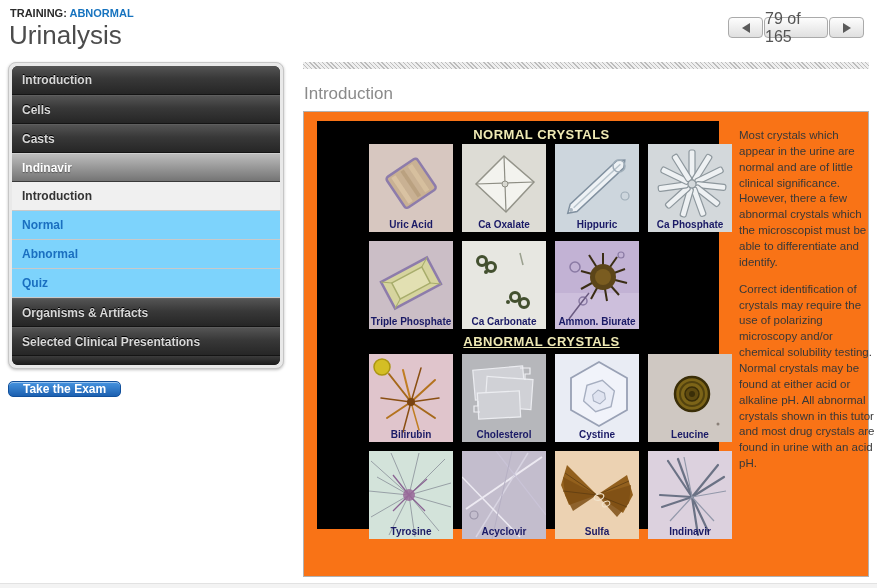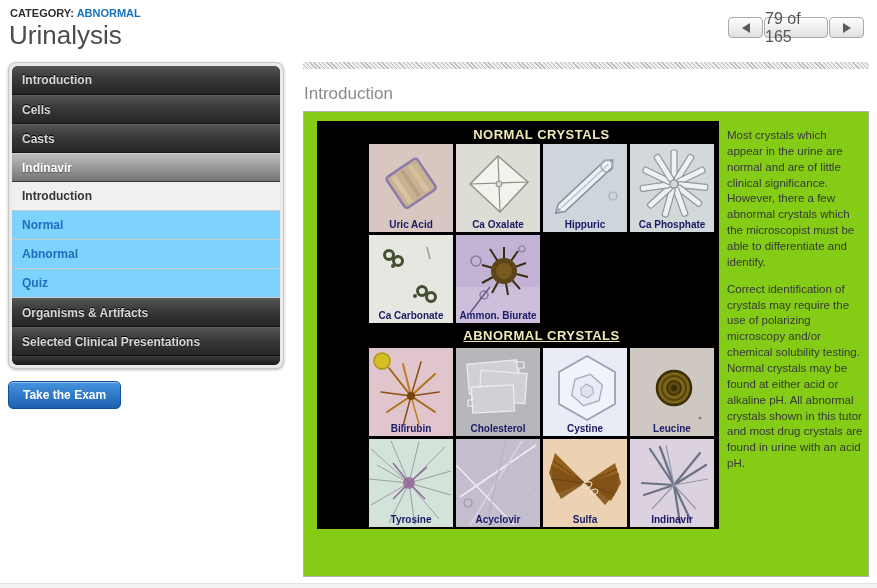--- a/index.html
+++ b/index.html
@@ -26,53 +26,53 @@
     border:1px solid #c6c6c6; border-radius:8px; padding:3px; box-shadow:0 1px 3px rgba(0,0,0,.25); }
   .menu { border-radius:6px; overflow:hidden; background:#222; }
   .mi { height:29px; line-height:28px; padding-left:10px; font-size:12px; font-weight:bold; cursor:pointer; }
   .mi.dark { color:#d8d8d8; background:linear-gradient(#545454,#383838 45%,#262626); border-top:1px solid #5e5e5e; border-bottom:1px solid #141414; text-shadow:0 -1px 0 #000; }
   .mi.dark.first { border-top:none; }
   .mi.selected { color:#ffffff; background:linear-gradient(#bcbcbc,#747474); border-top:1px solid #cfcfcf; border-bottom:1px solid #3a3a3a; text-shadow:0 1px 1px #555; }
   .mi.sub { background:#7dd3fc; color:#1a6fc0; border-bottom:1px solid #c9c9c9; }
   .mi.sub.active { color:#333; background:#f0f0f0; }
   .menu-footer { height:9px; background:linear-gradient(#3c3c3c,#1a1a1a); }
 
-  .exam-btn { position:absolute; left:8px; top:381px; height:28px; padding:0 14px;
+  .exam-btn { position:absolute; left:8px; top:381px; height:16px; padding:0 14px;
     font-family:"Liberation Sans",sans-serif; font-size:12px; font-weight:bold; color:#fff;
     background:linear-gradient(#4694e0,#1c60b0); border:1px solid #11509c; border-radius:5px;
     box-shadow:inset 0 1px 0 rgba(255,255,255,.45); cursor:pointer; }
 
   
   .main { position:absolute; left:303px; top:62px; width:566px; }
   .hatch { height:7px; width:100%;
     background:repeating-linear-gradient(45deg,#bdbdbd 0,#bdbdbd 1px,#efefef 1px,#efefef 3px); }
   .section-heading { margin:15px 0 0 1px; font-size:17px; font-weight:normal; color:#8a8a8a; }
-  .content-box { position:relative; margin-top:7px; height:466px; background:#84cc16; border:1px solid #b2b2b2; }
+  .content-box { position:relative; margin-top:7px; height:466px; background:#f97316; border:1px solid #b2b2b2; }
 
   .figure { position:absolute; left:13px; top:9px; width:402px; height:408px; background:#000; }
   .fig-title { margin-left:52px; width:345px; text-align:center; font-size:13px; font-weight:bold;
     color:#efe9b4; letter-spacing:.5px; }
   .fig-title.t1 { padding-top:6px; height:23px; }
   .fig-title.t2 { margin-top:5px; margin-bottom:3px; height:17px;text-decoration:underline; }
-  .grid { margin-left:52px; width:345px; display:grid; grid-template-columns:repeat(4,84px); grid-auto-rows:88px; gap:3px; }
+  .grid { margin-left:52px; width:345px; display:grid; grid-template-columns:repeat(4,84px); grid-auto-rows:88px; gap:9px; }
   .cell { position:relative; overflow:hidden; }
   .cell svg { display:block; width:84px; height:88px; }
   .cell .clabel { position:absolute; left:0; right:0; bottom:2px; text-align:center;
     font-size:10px; font-weight:bold; color:#1a1a66; }
 
-  .desc { position:absolute; left:423px; top:16px; width:136px; font-size:11.5px; line-height:1.38; color:#383838; }
+  .desc { position:absolute; left:435px; top:16px; width:136px; font-size:11.5px; line-height:1.38; color:#383838; }
   .desc p { margin-bottom:11px; }
 
   .bottom-strip { position:absolute; left:0; top:583px; width:877px; height:5px; background:#f3f3f3; border-top:1px solid #e2e2e2; }
 </style>
 </head>
 <body>
 
 <div class="breadcrumb">
-  <span>CATEGORY:</span>
+  <span>TRAINING:</span>
   <span class="cat">ABNORMAL</span>
 </div>
 <h1 class="page-title">Urinalysis</h1>
 
 <div class="pager">
   <div class="pbtn">
     <span class="tri-left"></span>
   </div>
   <div class="plabel">79 of 165</div>
   <div class="pbtn">
@@ -180,20 +180,34 @@
                   <rect x="41" y="6" width="6" height="30" rx="2"></rect>
                 </g>
               <g transform="rotate(328 44 40)">
                   <rect x="41" y="6" width="6" height="30" rx="2"></rect>
                 </g>
             </g>
             </svg>
           <span class="clabel">Ca Phosphate</span>
         </div>
 
+        <div class="cell">
+          <svg viewBox="0 0 84 88">
+              <rect width="84" height="88" fill="#cbbec6"></rect>
+            <g transform="rotate(-28 42 42)">
+              <rect x="16" y="27" width="52" height="30" fill="#d6d49e" stroke="#8d7cab" stroke-width="2.5"></rect>
+              <rect x="25" y="33" width="34" height="18" fill="#e2e0b2" stroke="#a8ad6c" stroke-width="1.5"></rect>
+              <line x1="16" y1="27" x2="25" y2="33" stroke="#a8ad6c"></line>
+              <line x1="68" y1="27" x2="59" y2="33" stroke="#a8ad6c"></line>
+              <line x1="16" y1="57" x2="25" y2="51" stroke="#a8ad6c"></line>
+              <line x1="68" y1="57" x2="59" y2="51" stroke="#a8ad6c"></line>
+            </g>
+            </svg>
+          <span class="clabel">Triple Phosphate</span>
+        </div>
 
         <div class="cell">
           <svg viewBox="0 0 84 88">
               <rect width="84" height="88" fill="#e7e7e1"></rect>
             <g fill="none" stroke="#43502f" stroke-width="3">
               <circle cx="20" cy="20" r="4.5"></circle>
                 <circle cx="29" cy="26" r="4.5"></circle>
               <circle cx="53" cy="56" r="4.5"></circle>
                 <circle cx="62" cy="62" r="4.5"></circle>
             </g>

